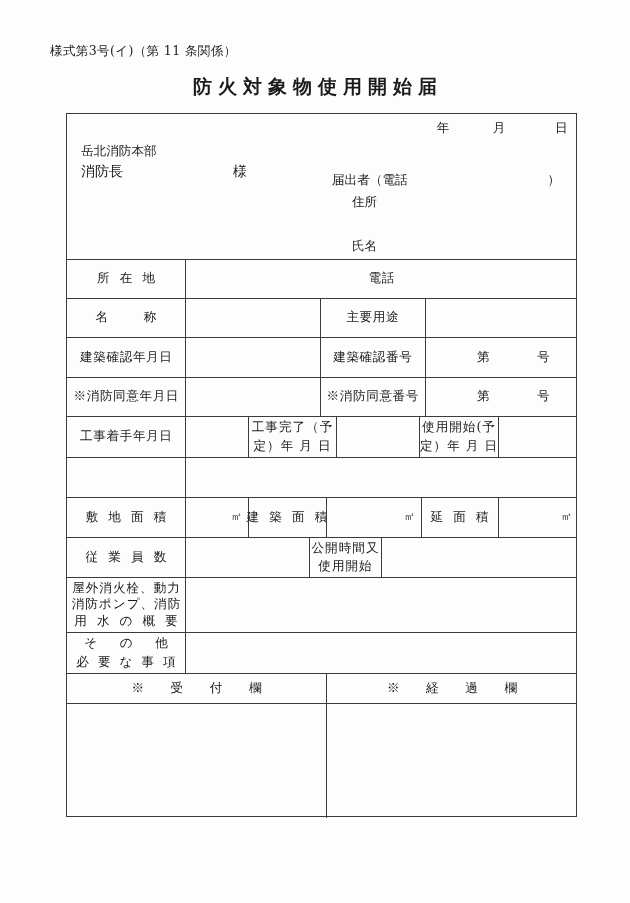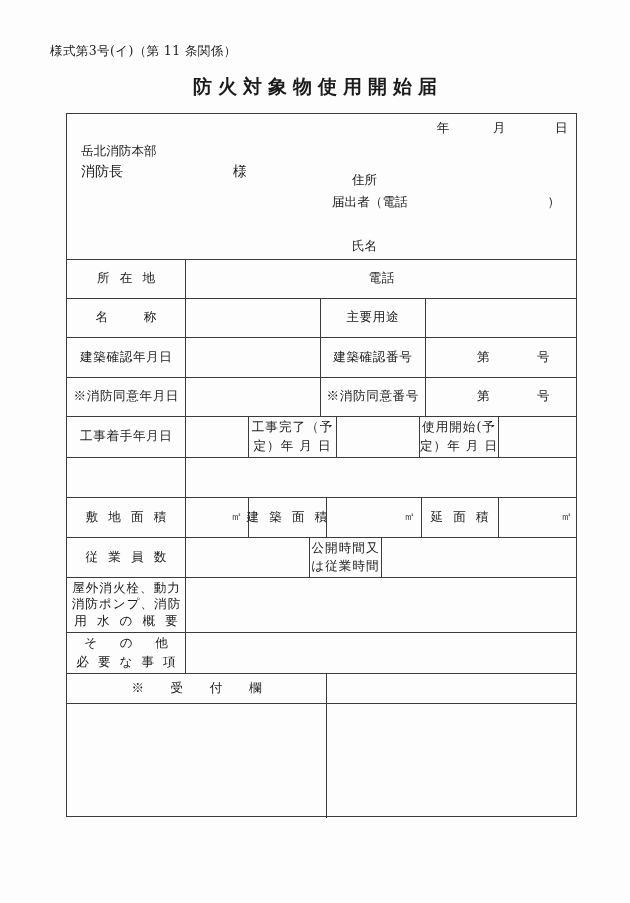--- a/index.html
+++ b/index.html
@@ -173,25 +173,25 @@
     </div>
 
     <div class="dept">岳北消防本部</div>
 
     <div class="chief-row">
       <span>消防長</span>
       <span class="sama">様</span>
     </div>
 
     <div class="declarant">
-      <div class="ln indent">住所</div>
       <div class="ln">
         <span>届出者（電話</span>
         <span class="paren-close">）</span>
       </div>
+      <div class="ln indent">住所</div>
       <div class="ln name">氏名</div>
     </div>
 
     <div class="hline" style="top:145px"></div>
     <div class="hline" style="top:184px"></div>
     <div class="hline" style="top:223px"></div>
     <div class="hline" style="top:263px"></div>
     <div class="hline" style="top:302px"></div>
     <div class="hline" style="top:343px"></div>
     <div class="hline" style="top:383px"></div>
@@ -270,35 +270,36 @@
     </div>
     <div class="cell lbl" style="left:354px; top:383px; width:77px; height:40px">延 面 積</div>
     <div class="cell right" style="left:431px; top:383px; width:80px; height:40px">
       <span class="unit">㎡</span>
     </div>
 
     <div class="cell lbl" style="left:0; top:423px; width:118px; height:40px">従 業 員 数</div>
     <div class="cell" style="left:118px; top:423px; width:124px; height:40px"></div>
     <div class="cell two-line" style="left:242px; top:423px; width:72px; height:40px">
       <span>公開時間又</span>
-      <span>は従業時間</span>
+      <span>使用開始</span>
     </div>
     <div class="cell" style="left:314px; top:423px; width:197px; height:40px"></div>
 
     <div class="cell two-line" style="left:0; top:463px; width:118px; height:55px; line-height:1.3">
       <span>屋外消火栓、動力</span>
       <span>消防ポンプ、消防</span>
       <span style="letter-spacing:3px; text-indent:3px">用 水 の 概 要</span>
     </div>
     <div class="cell" style="left:118px; top:463px; width:393px; height:55px"></div>
 
     <div class="cell two-line" style="left:0; top:518px; width:118px; height:41px">
       <span style="letter-spacing:5px; text-indent:5px">そ　の　他</span>
       <span style="letter-spacing:2.5px; text-indent:2.5px">必 要 な 事 項</span>
     </div>
     <div class="cell" style="left:118px; top:518px; width:393px; height:41px"></div>
 
     <div class="cell note-head" style="left:0; top:559px; width:259px; height:30px">※　受　付　欄</div>
+    <div class="cell note-head" style="left:259px; top:559px; width:252px; height:30px">※　経　過　欄</div>
     <div class="cell" style="left:0; top:589px; width:259px; height:115px"></div>
     <div class="cell" style="left:259px; top:589px; width:252px; height:115px"></div>
 
   </div>
 </div>
 
 </body></html>

